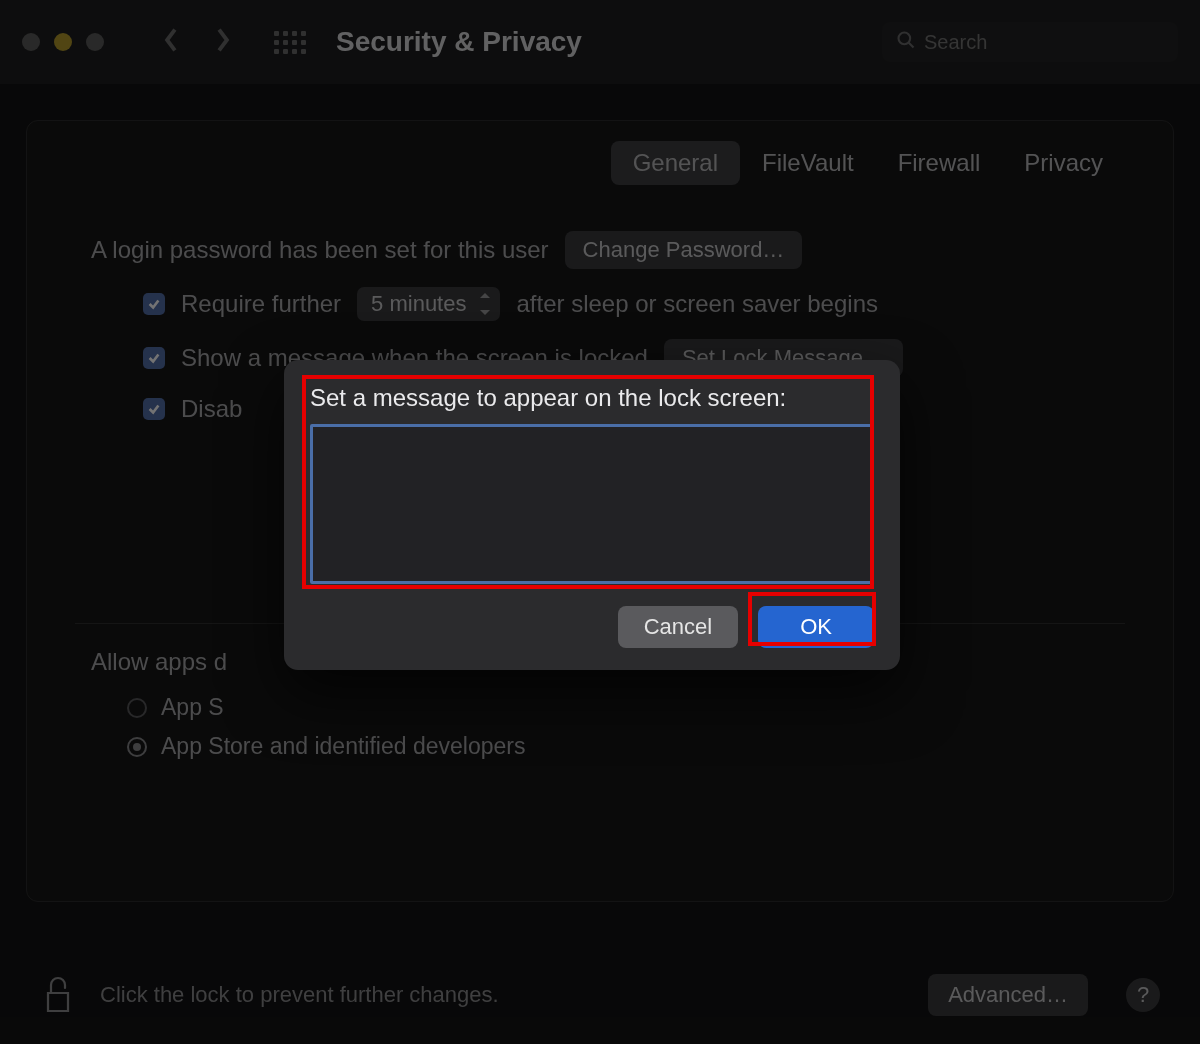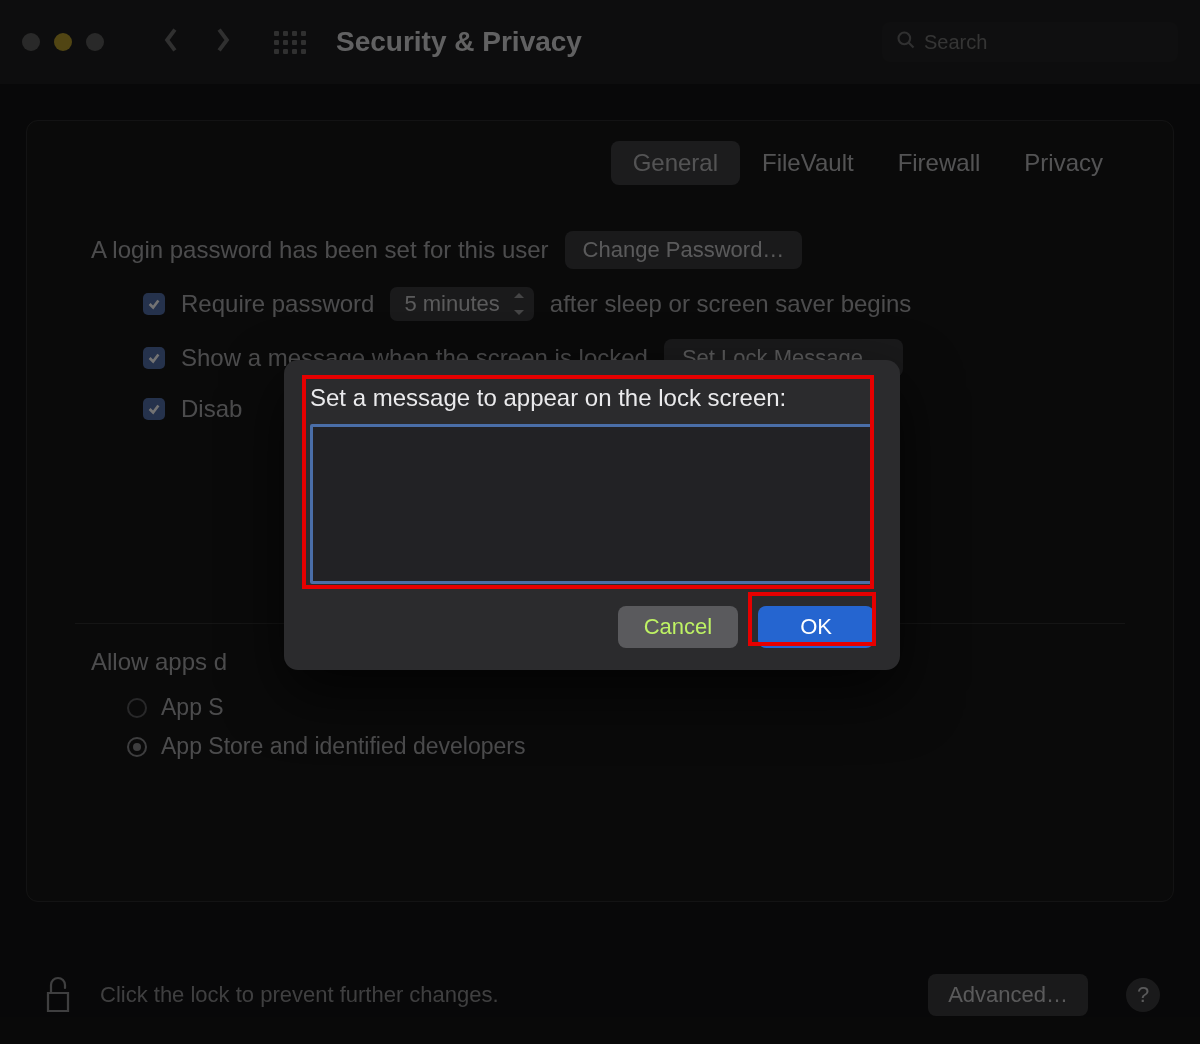--- a/index.html
+++ b/index.html
@@ -57,21 +57,21 @@
   .lock-icon svg { width: 36px; height: 44px; stroke: #8c8c8e; stroke-width: 2.2; fill: none; }
   .footer-text { font-size: 22px; color: #8c8c8e; }
   .btn-adv { margin-left: auto; background: #3b3b3d; color: #c7c7c9; font-size: 22px; padding: 8px 20px; border-radius: 8px; border: none; }
   .help { width: 34px; height: 34px; border-radius: 50%; background: #3b3b3d; color: #c7c7c9; font-size: 22px; display: flex; align-items: center; justify-content: center; margin-left: 14px; }
 
   
   .sheet { position: absolute; left: 284px; top: 360px; width: 616px; height: 310px; background: #2b2b2d; border-radius: 14px; box-shadow: 0 24px 60px rgba(0,0,0,0.7); z-index: 30; padding: 24px 26px 22px 26px; display: flex; flex-direction: column; }
   .sheet-title { font-size: 24px; color: #eaeaec; margin-bottom: 12px; }
   .sheet-textarea { flex: 1; background: #222225; border: 3px solid #4a6ea8; border-radius: 2px; outline: none; color: #eaeaec; font-size: 20px; padding: 6px 8px; resize: none; caret-color: #eaeaec; }
   .sheet-buttons { display: flex; justify-content: flex-end; gap: 20px; margin-top: 22px; }
-  .btn-cancel { background: #5a5a5d; color: #bef264; font-size: 22px; padding: 8px 26px; border-radius: 8px; border: none; }
+  .btn-cancel { background: #5a5a5d; color: #e5e5e5; font-size: 22px; padding: 8px 26px; border-radius: 8px; border: none; }
   .btn-ok { background: #2565d0; color: #fff; font-size: 22px; padding: 8px 42px; border-radius: 8px; border: none; }
 
   
   .anno { position: absolute; border: 4px solid #e60000; z-index: 40; pointer-events: none; }
 </style>
 </head>
 <body>
 
 <div class="window">
 
@@ -127,21 +127,21 @@
         <span>A login password has been set for this user</span>
         <button class="btn-pill">Change Password…</button>
       </div>
 
       <div class="row indent">
         <span class="check">
             <svg viewBox="0 0 16 16">
               <polyline points="3,8 7,12 13,4"></polyline>
             </svg>
           </span>
-        <span>Require password</span>
+        <span>Require further</span>
         <span class="select">5 minutes</span>
         <span>after sleep or screen saver begins</span>
       </div>
 
       <div class="row indent">
         <span class="check">
             <svg viewBox="0 0 16 16">
               <polyline points="3,8 7,12 13,4"></polyline>
             </svg>
           </span>

